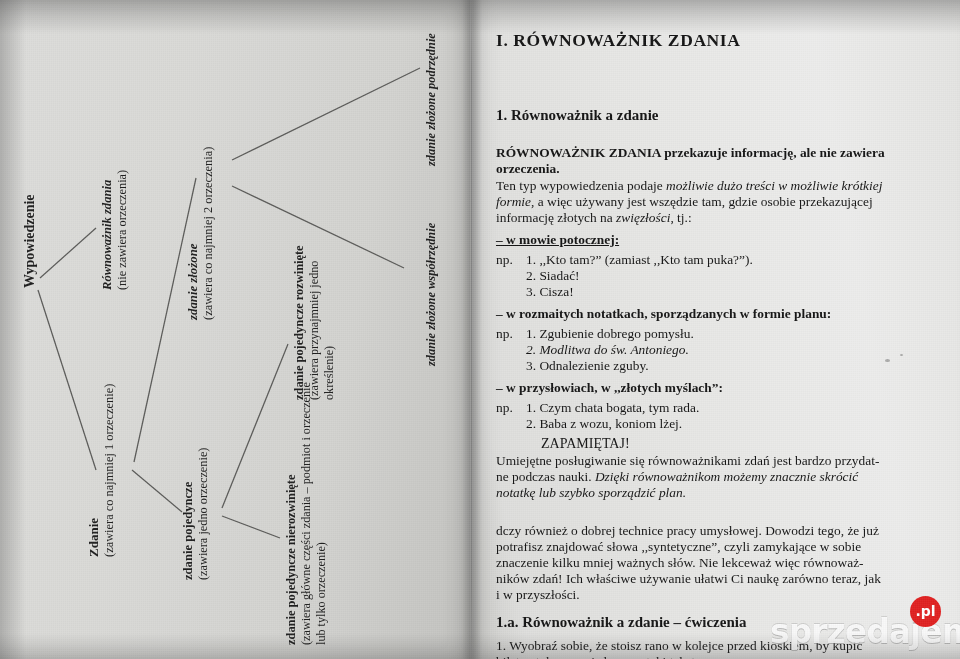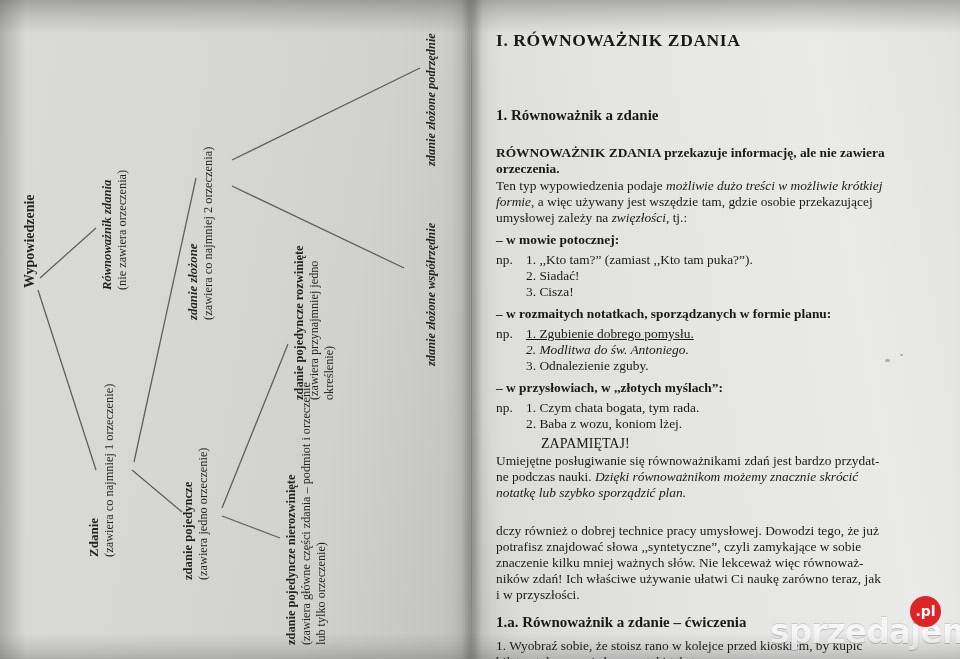--- a/index.html
+++ b/index.html
@@ -158,32 +158,32 @@
     </div>
     <div class="tx body b" style="left:26px;top:149px;">orzeczenia.</div>
 
     <div class="tx body" style="left:26px;top:166px;">
       <span>Ten typ wypowiedzenia podaje </span><span class="i">możliwie dużo treści w możliwie krótkiej</span>
     </div>
     <div class="tx body" style="left:26px;top:182px;">
       <span class="i">formie</span><span>, a więc używany jest wszędzie tam, gdzie osobie przekazującej</span>
     </div>
     <div class="tx body" style="left:26px;top:198px;">
-      <span>umysłowej zależy na </span><span class="i">zwięzłości</span><span>, tj.:</span>
-    </div>
-
-    <div class="tx body b" style="left:26px;top:220px;">– w mowie potocznej:</div>
+      <span>informację złotych na </span><span class="i">zwięzłości</span><span>, tj.:</span>
+    </div>
+
+    <div class="tx body b" style="left:26px;top:220px;text-decoration:underline;">– w mowie potocznej:</div>
     <div class="tx body" style="left:26px;top:240px;">np.</div>
     <div class="tx body" style="left:56px;top:240px;">1. ,,Kto tam?” (zamiast ,,Kto tam puka?”).</div>
     <div class="tx body" style="left:56px;top:256px;">2. Siadać!</div>
     <div class="tx body" style="left:56px;top:272px;">3. Cisza!</div>
 
     <div class="tx body b" style="left:26px;top:294px;">– w rozmaitych notatkach, sporządzanych w formie planu:</div>
     <div class="tx body" style="left:26px;top:314px;">np.</div>
-    <div class="tx body" style="left:56px;top:314px;text-decoration:underline;">1. Zgubienie dobrego pomysłu.</div>
+    <div class="tx body" style="left:56px;top:314px;">1. Zgubienie dobrego pomysłu.</div>
     <div class="tx body" style="left:56px;top:330px;font-style:italic;">2. Modlitwa do św. Antoniego.</div>
     <div class="tx body" style="left:56px;top:346px;">3. Odnalezienie zguby.</div>
 
     <div class="tx body b" style="left:26px;top:368px;">– w przysłowiach, w ,,złotych myślach”:</div>
     <div class="tx body" style="left:26px;top:388px;">np.</div>
     <div class="tx body" style="left:56px;top:388px;">1. Czym chata bogata, tym rada.</div>
     <div class="tx body" style="left:56px;top:404px;">2. Baba z wozu, koniom lżej.</div>
 
     <div class="tx body" style="left:26px;top:424px;font-size:14px;margin-left:45px;">ZAPAMIĘTAJ!</div>
     <div class="tx body" style="left:26px;top:441px;">Umiejętne posługiwanie się równoważnikami zdań jest bardzo przydat-</div>

